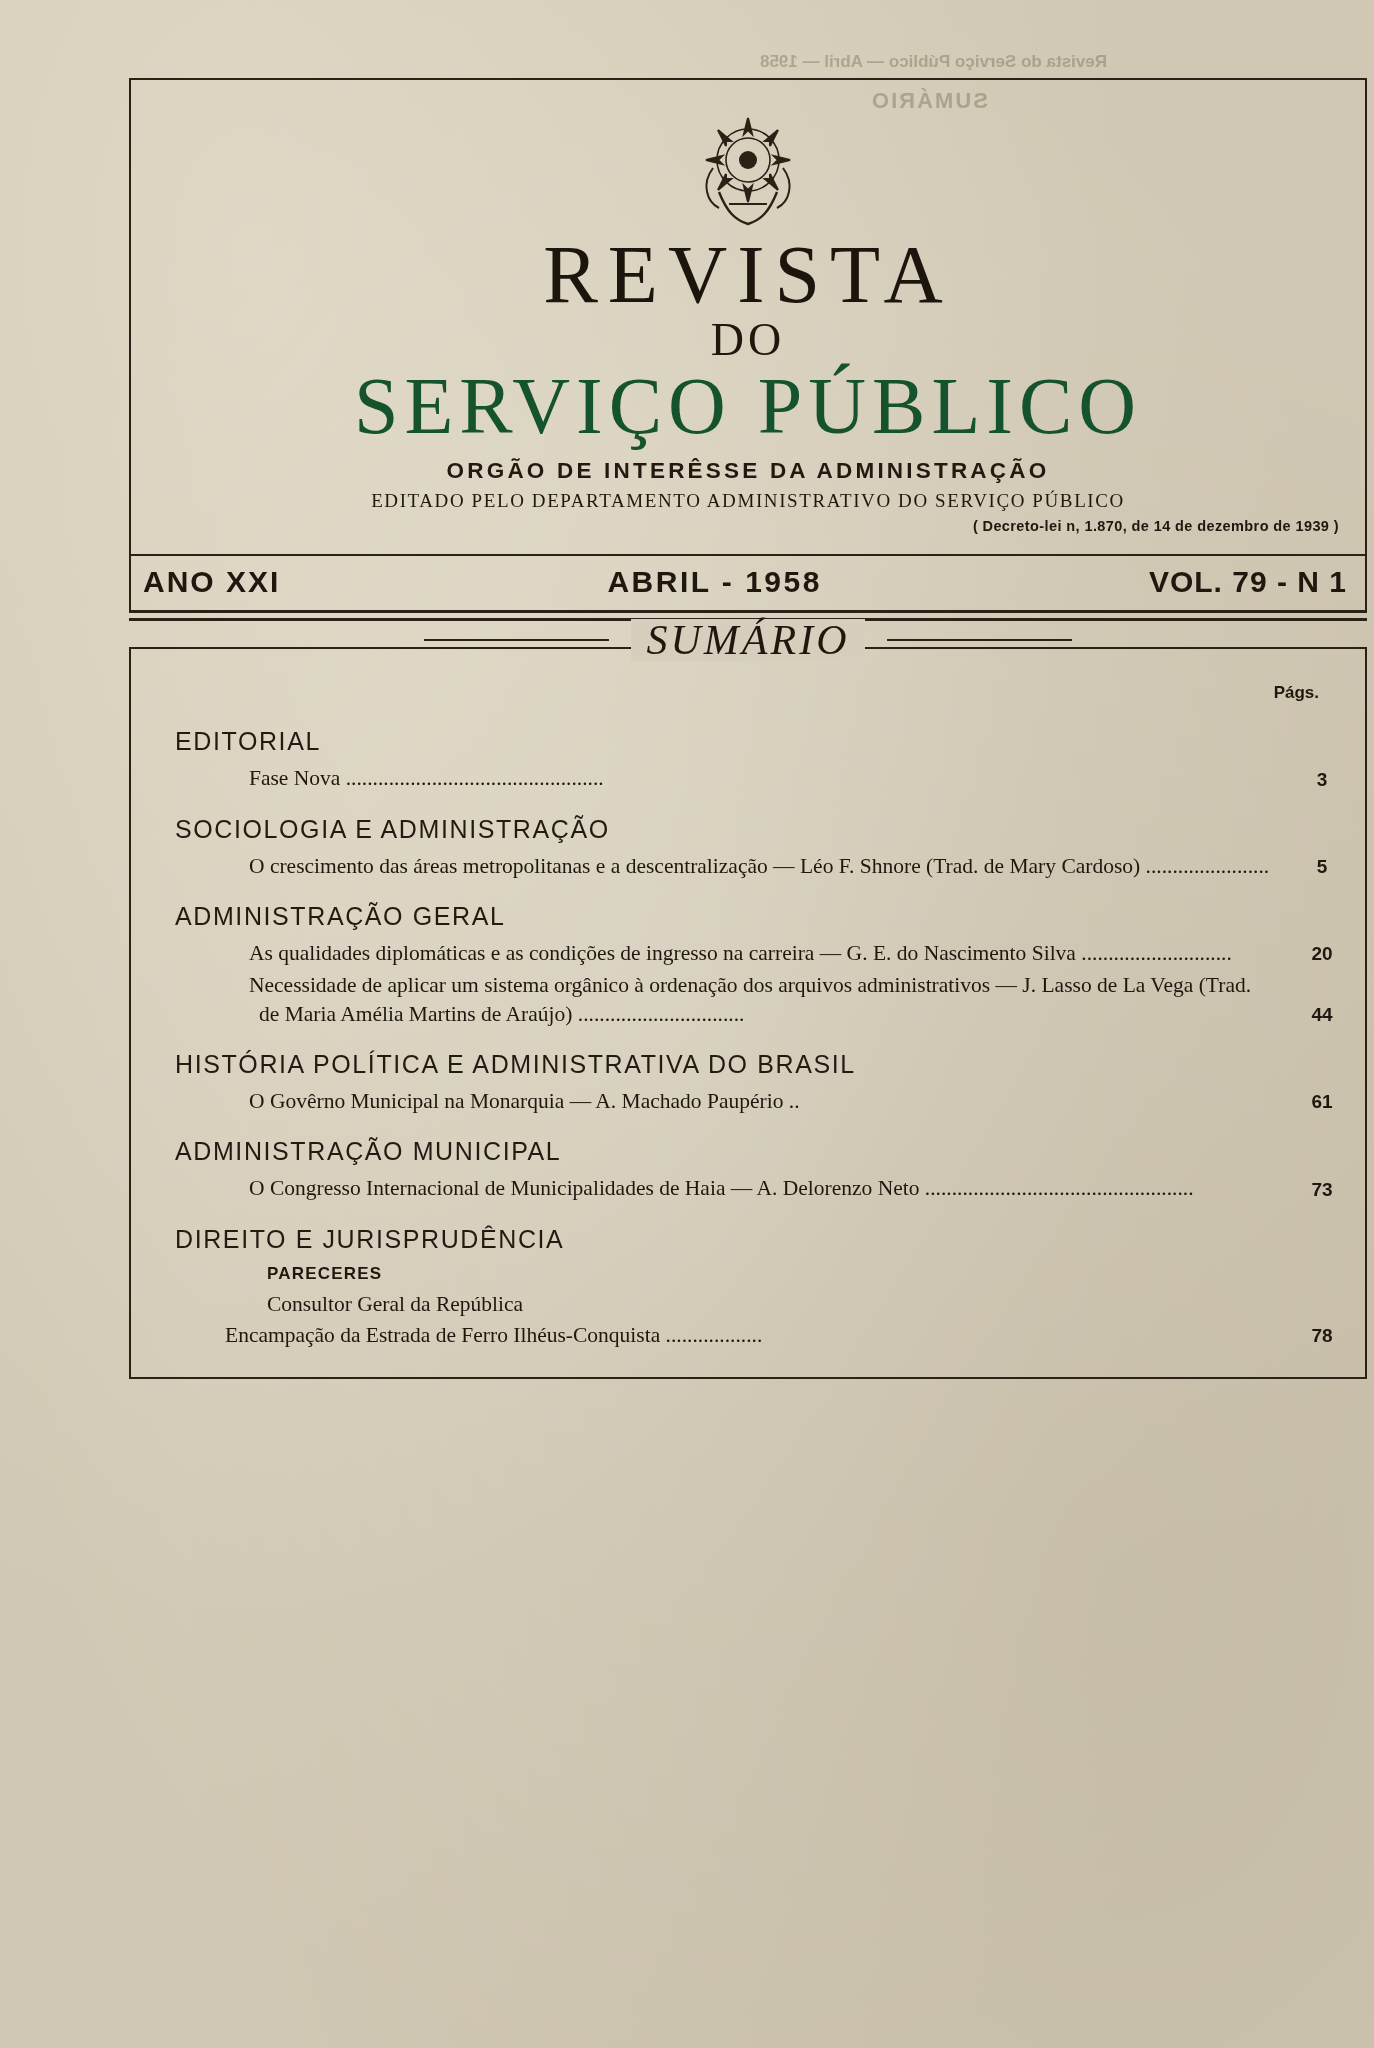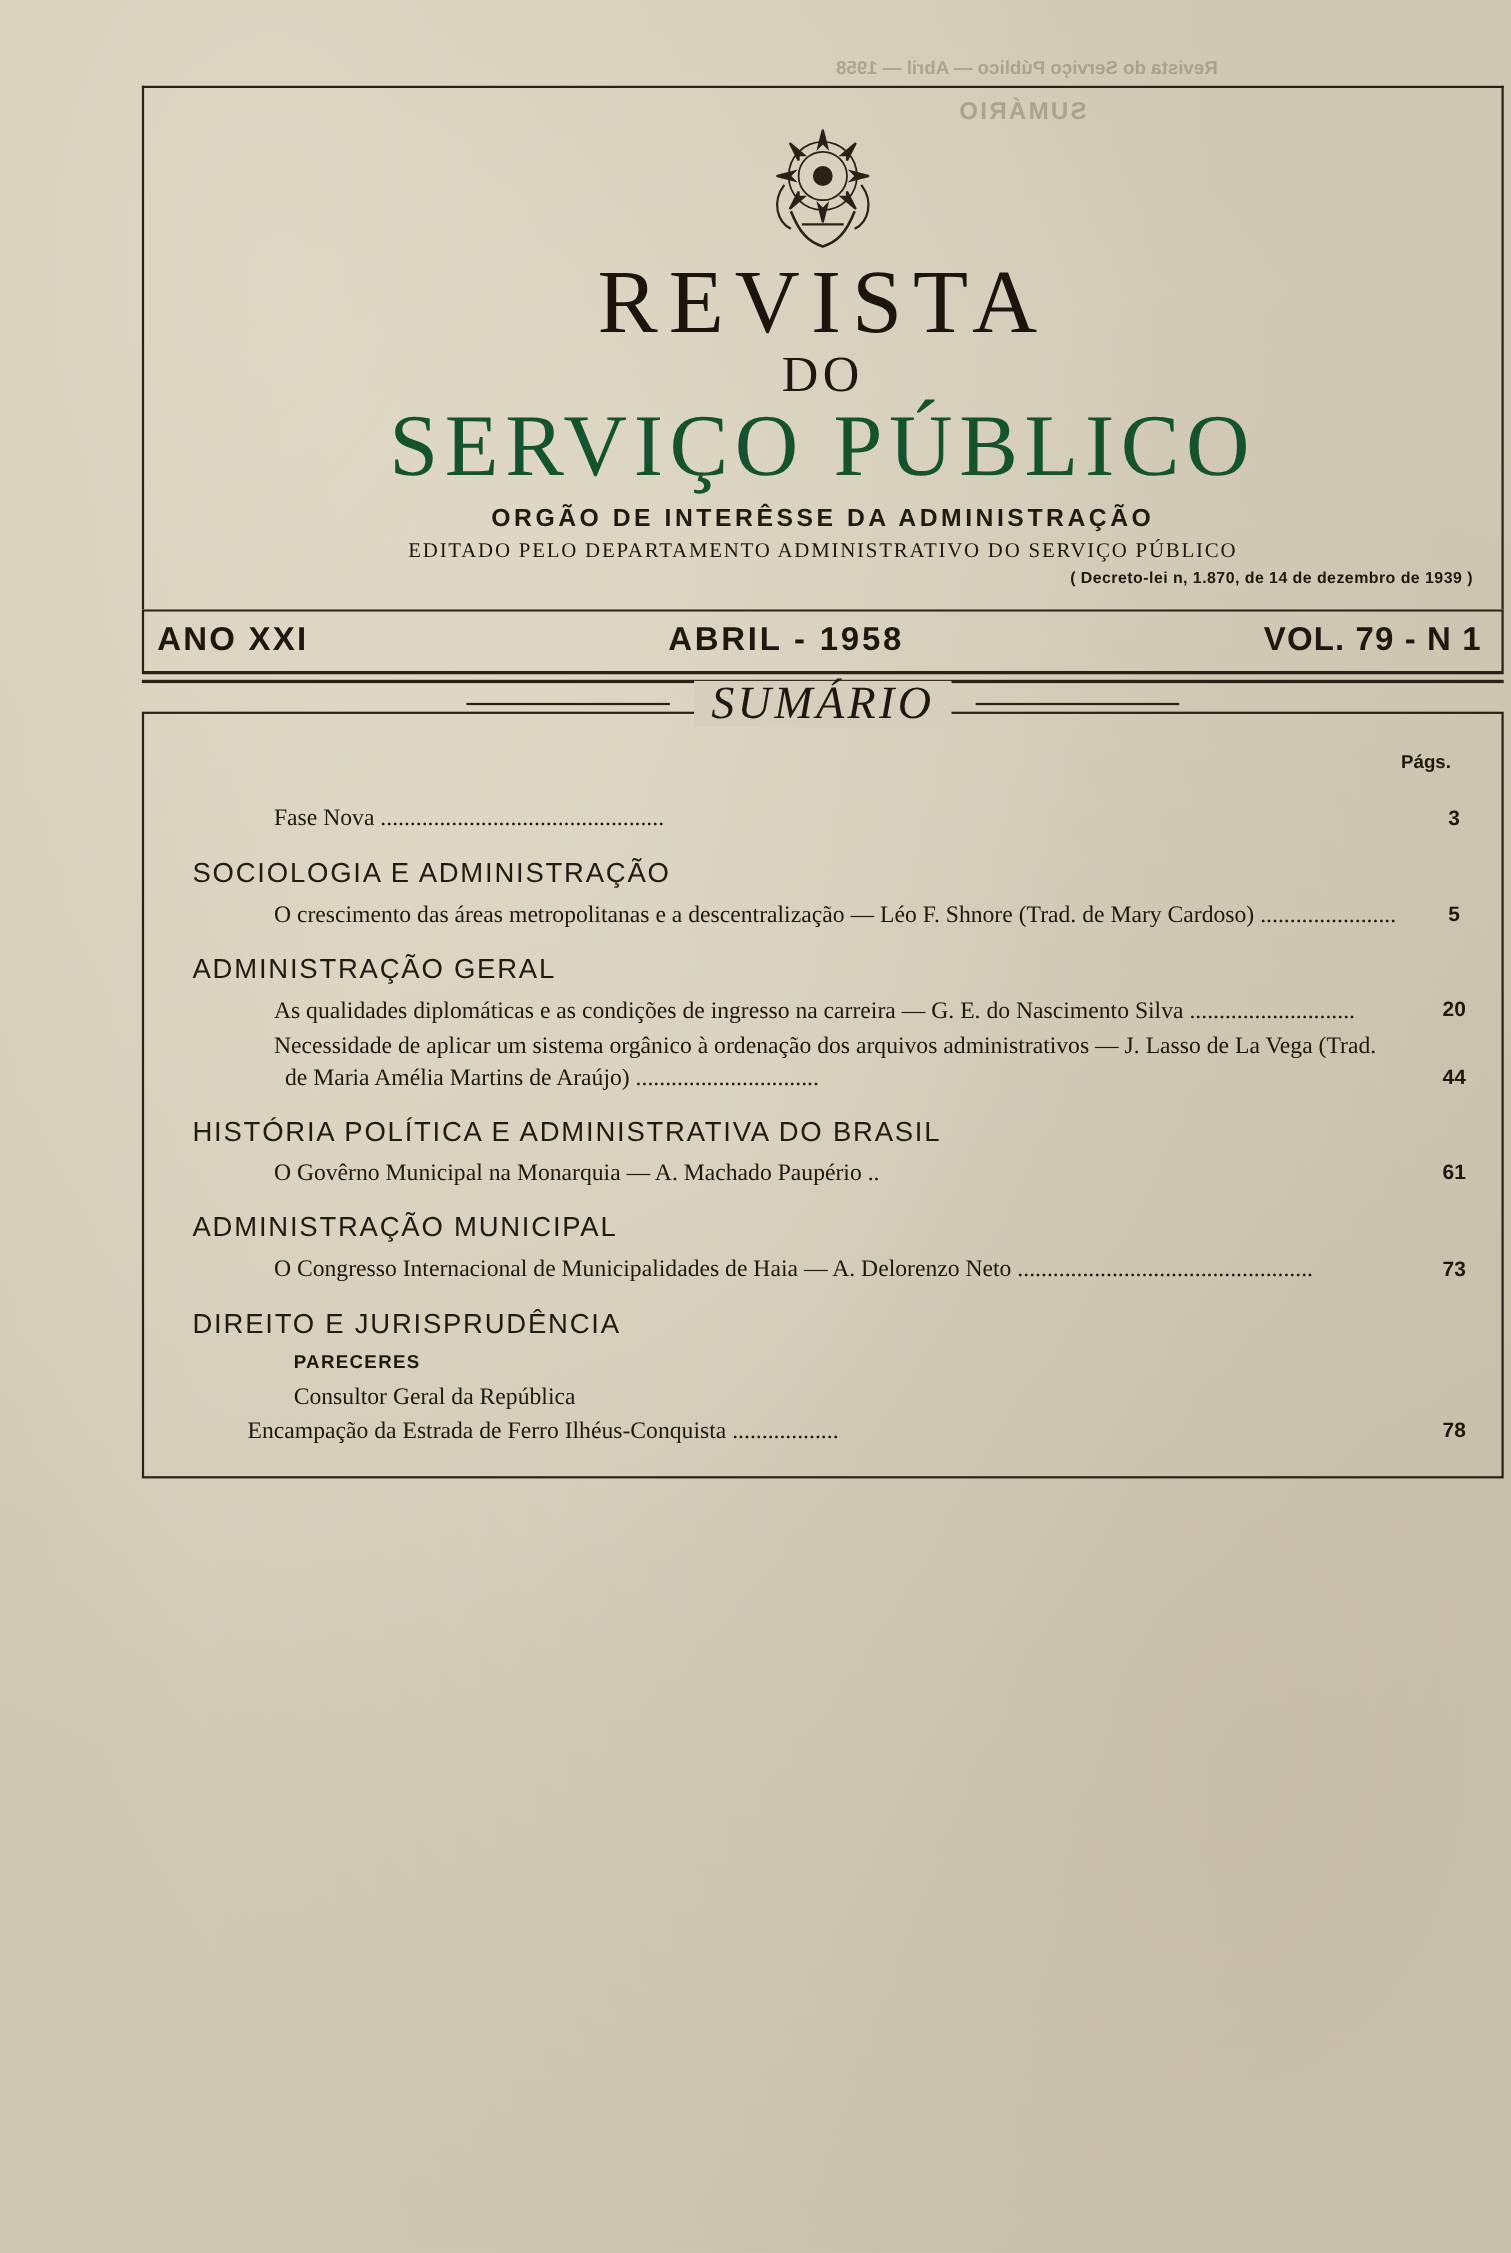--- a/index.html
+++ b/index.html
@@ -279,20 +279,21 @@
 
       <div class="sumario-head">
         <span class="dash"></span>
         <span class="sumario-title">SUMÁRIO</span>
         <span class="dash"></span>
       </div>
 
       <div class="pags">Págs.</div>
 
       <div class="section">
+        <div class="section-title">EDITORIAL</div>
         <div class="entry">
           <div class="entry-text">
             <span>Fase Nova</span>
             <span> ................................................</span>
           </div>
           <div class="entry-page">3</div>
         </div>
       </div>
 
       <div class="section">

